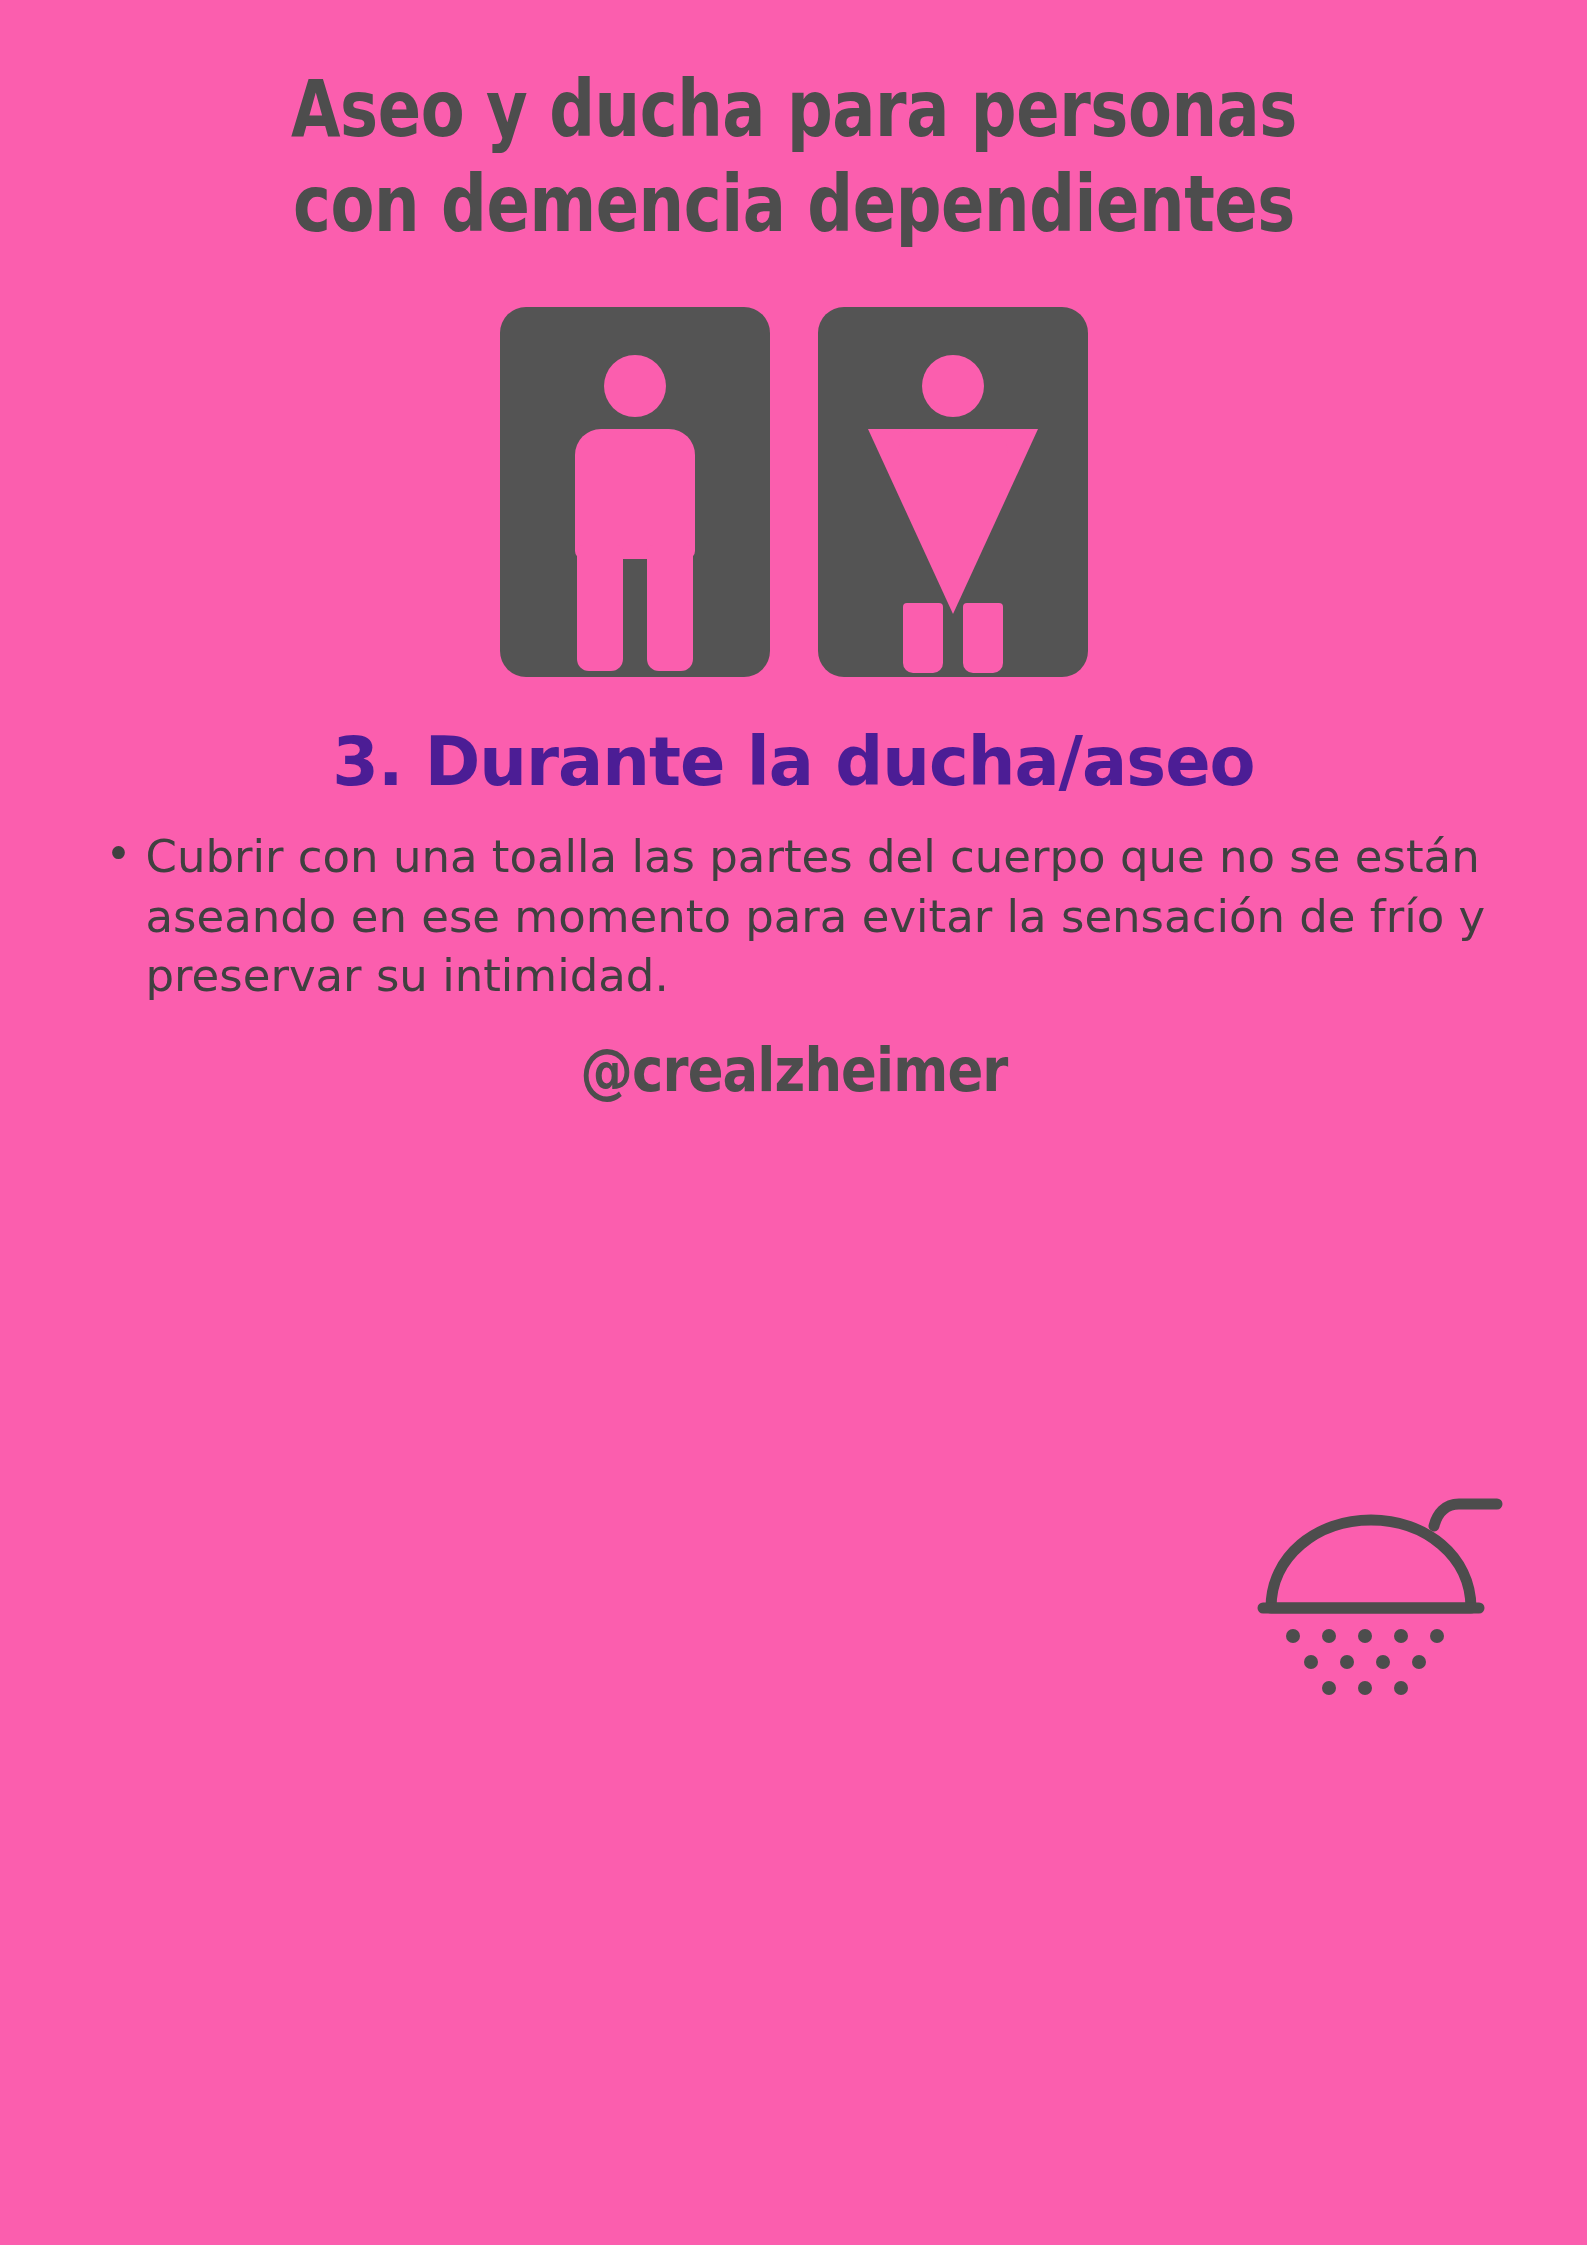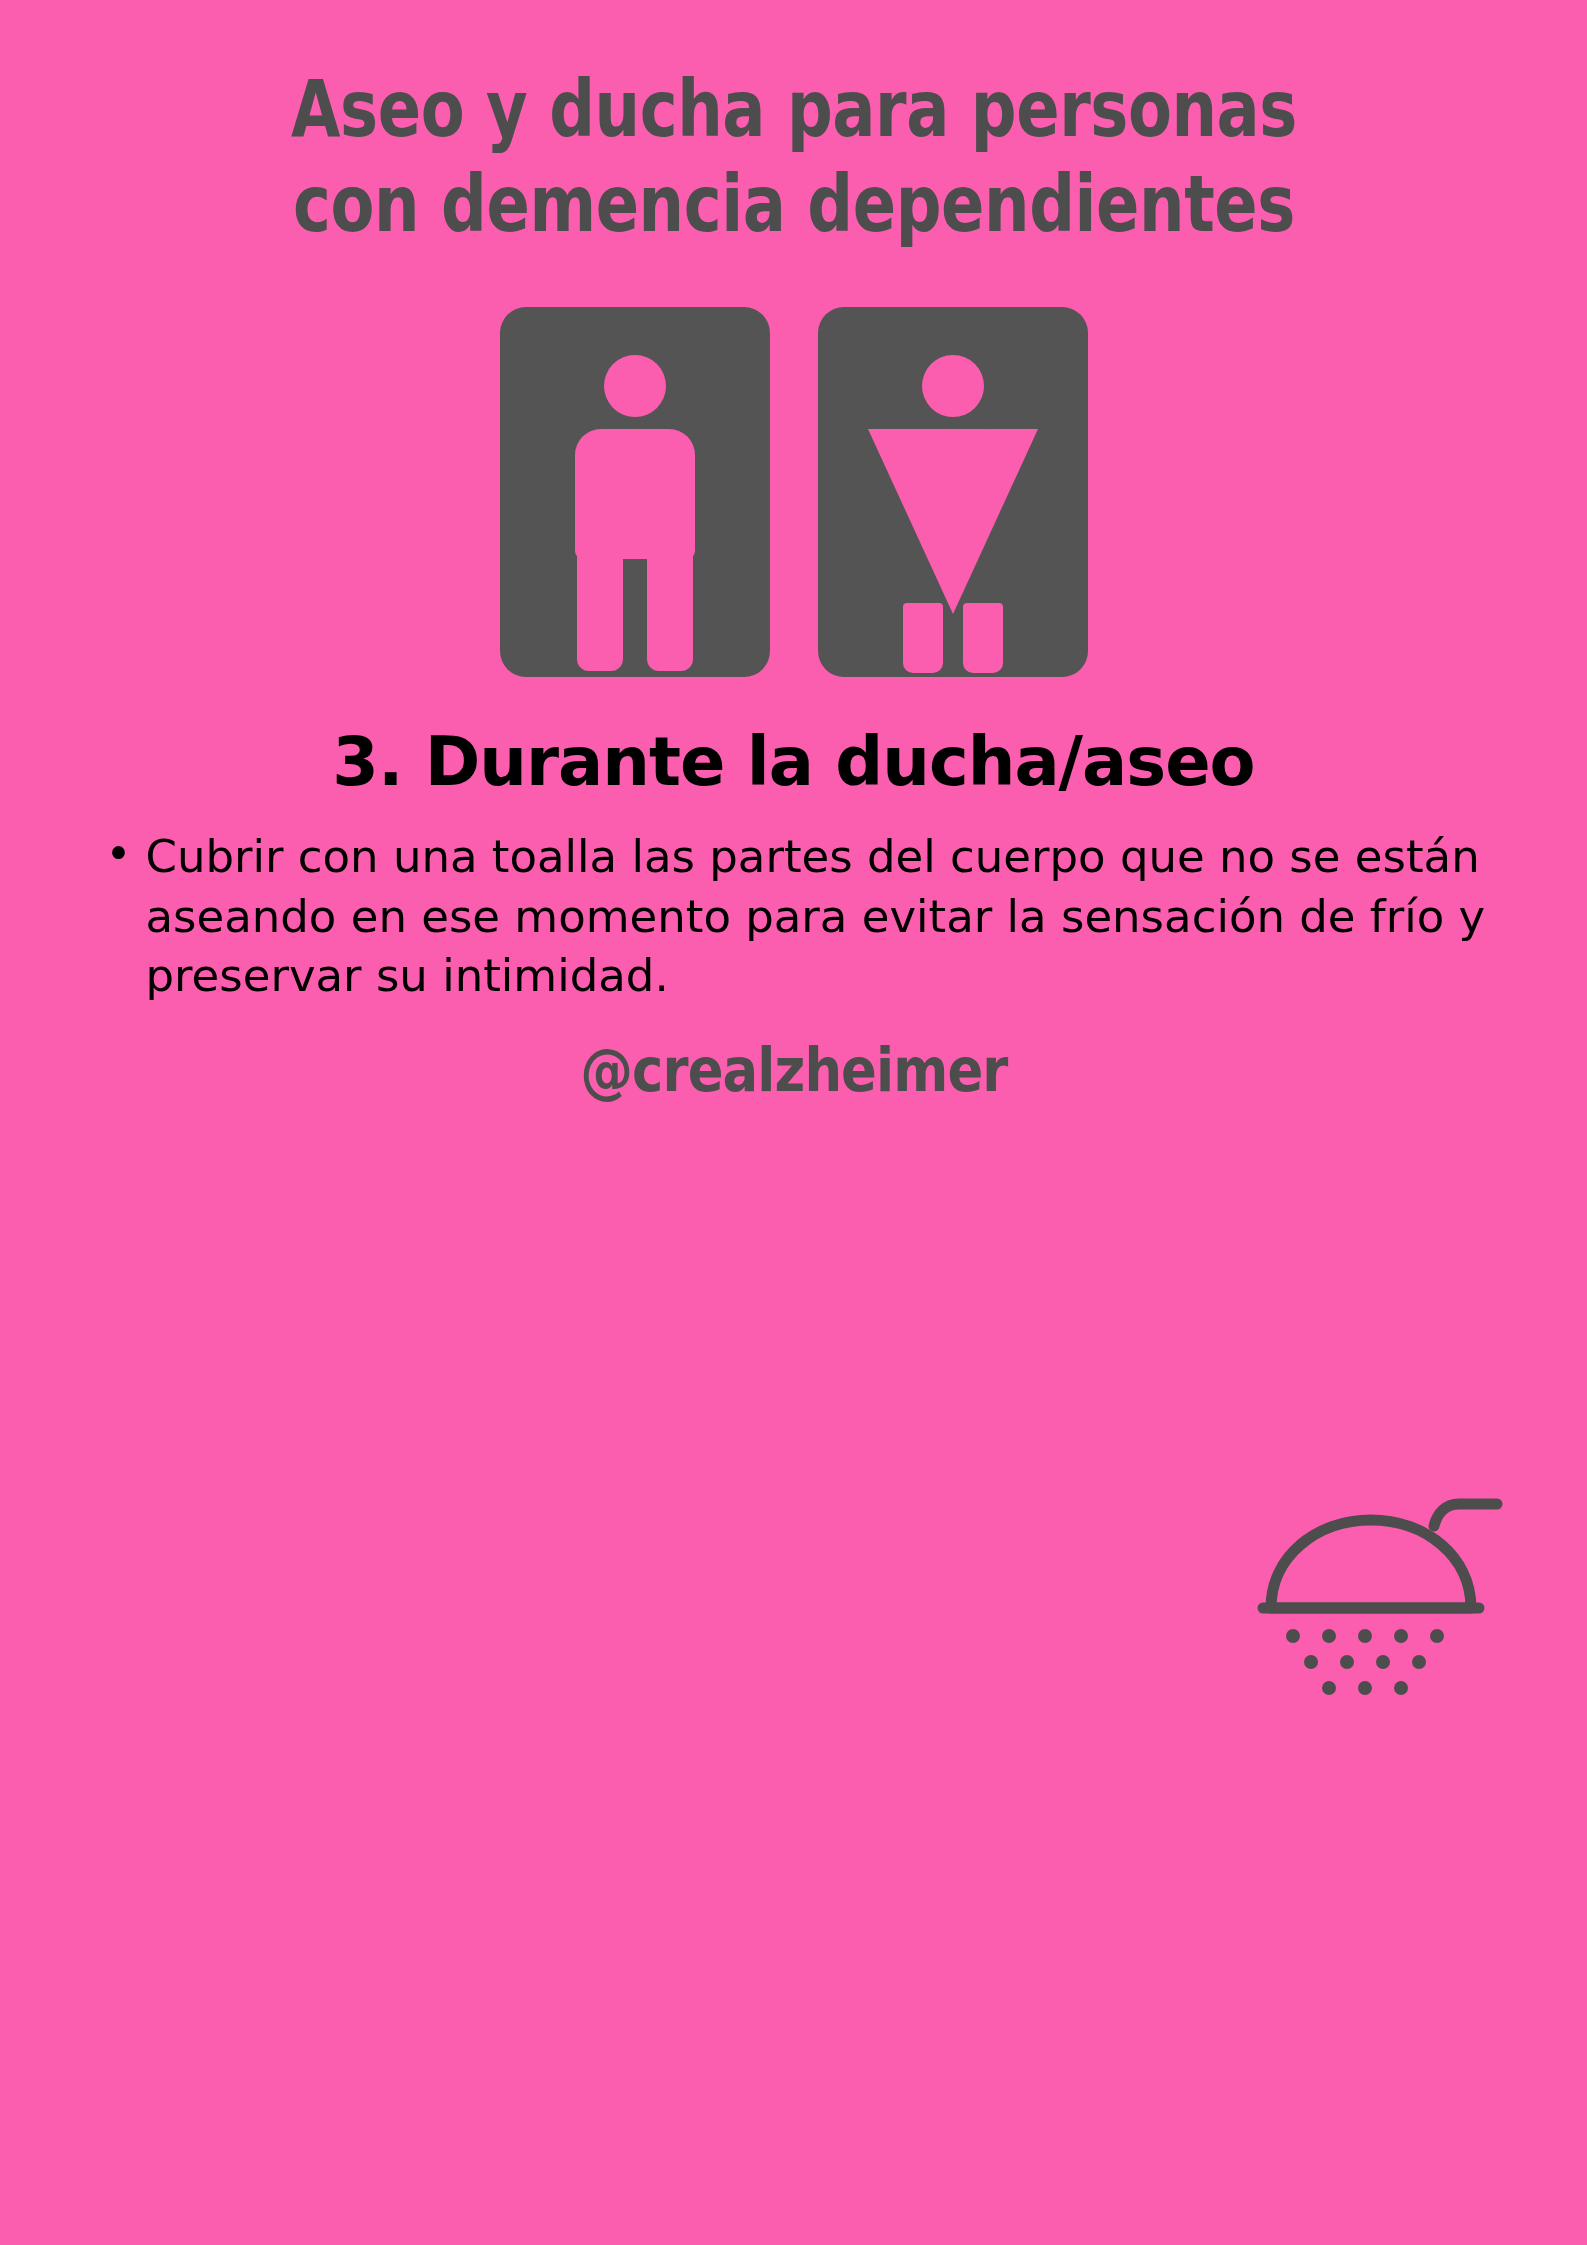--- a/index.html
+++ b/index.html
@@ -124,32 +124,32 @@
     width: 40px;
     height: 70px;
     background: #fb5eae;
     border-radius: 4px 4px 10px 10px;
   }
   .female-leg.l { left: 50%; margin-left: -50px; }
   .female-leg.r { left: 50%; margin-left: 10px; }
 
   .section-heading {
     margin-top: 46px;
-    color: #000000;
+    color: #4c1d95;
     font-size: 67px;
     font-weight: bold;
     letter-spacing: -1px;
     text-align: left;
   }
   .bullets {
     margin: 26px 0 0 0;
     padding: 0;
     list-style: none;
     width: 1420px;
-    color: #000000;
+    color: #404040;
     font-size: 45px;
     line-height: 1.32;
     position: relative;
     z-index: 2;
   }
   .bullets li {
     position: relative;
     padding-left: 62px;
     margin-bottom: 6px;
   }

